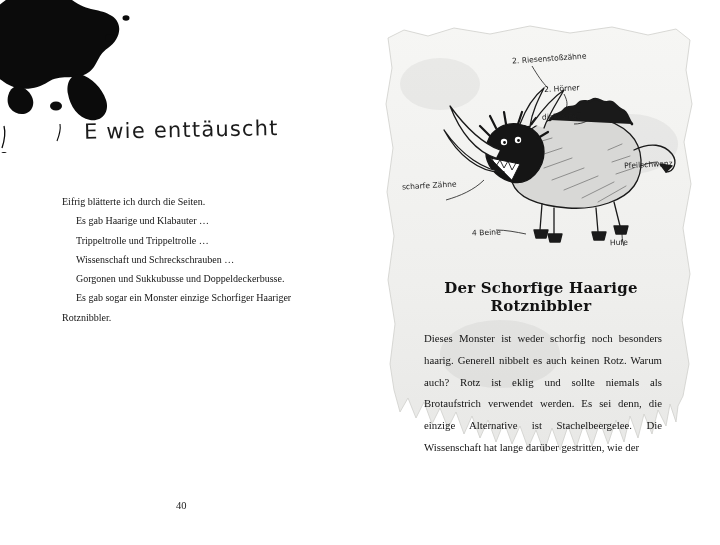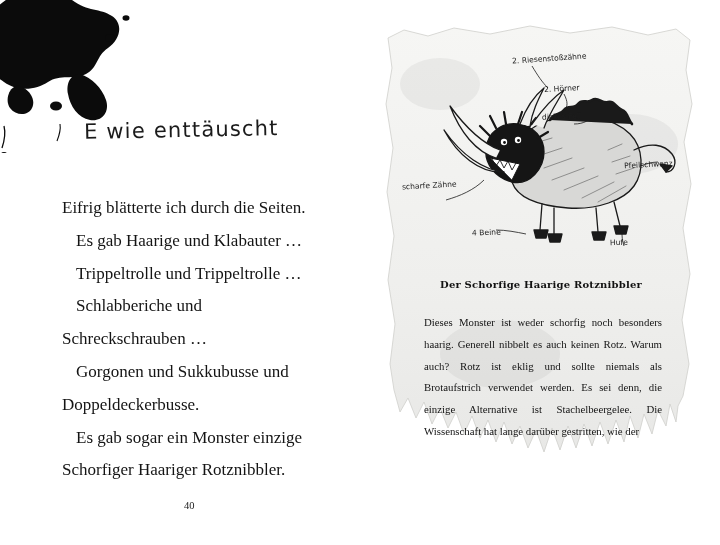--- a/index.html
+++ b/index.html
@@ -48,40 +48,40 @@
     color: #1b1b1b;
     transform: rotate(-1.1deg);
     font-weight: 400;
   }
 
   .body-text {
     position: absolute;
     left: 62px;
     top: 192px;
     width: 258px;
-    font-size: 17px;
+    font-size: 10px;
     line-height: 1.93;
     color: #141414;
     text-align: left;
   }
   .body-text p {
     margin: 0;
   }
   .body-text p.indent {
     text-indent: 14px;
   }
 
   .folio {
     position: absolute;
     font-size: 10.5px;
     color: #222;
     font-family: "Liberation Serif", serif;
   }
   .folio-left {
-    left: 184px;
+    left: 176px;
     top: 500px;
     text-align: center;
   }
 
   
   .page-right {
     position: absolute;
     left: 360px;
     top: 0;
     width: 360px;
@@ -112,30 +112,30 @@
     height: 230px;
   }
 
   .scrap-heading {
     position: absolute;
     left: 16px;
     top: 255px;
     width: 290px;
     text-align: center;
     font-family: "DejaVu Serif", serif;
-    font-size: 10px;
+    font-size: 15px;
     font-weight: 700;
     color: #121212;
     letter-spacing: 0.2px;
   }
 
   .scrap-text {
     position: absolute;
     left: 44px;
-    top: 288px;
+    top: 304px;
     width: 238px;
     font-size: 10.8px;
     line-height: 2.02;
     color: #141414;
     text-align: justify;
   }
   .scrap-text p { margin: 0; }
 
   .label {
     position: absolute;
@@ -183,21 +183,21 @@
         </g>
       </svg>
     </div>
 
     <div class="chapter-title">E wie enttäuscht</div>
 
     <div class="body-text">
       <p>Eifrig blätterte ich durch die Seiten.</p>
       <p class="indent">Es gab Haarige und Klabauter …</p>
       <p class="indent">Trippeltrolle und Trippeltrolle …</p>
-      <p class="indent">Schlabberiche und Schreckschrauben …</p>
+      <p class="indent">Wissenschaft und Schreckschrauben …</p>
       <p class="indent">Gorgonen und Sukkubusse und Doppeldeckerbusse.</p>
       <p class="indent">Es gab sogar ein Monster einzige Schorfiger Haariger Rotznibbler.</p>
     </div>
 
     <div class="folio folio-left">40</div>
   </div>
 
   <div class="page-right">
 
     <div class="scrap">

